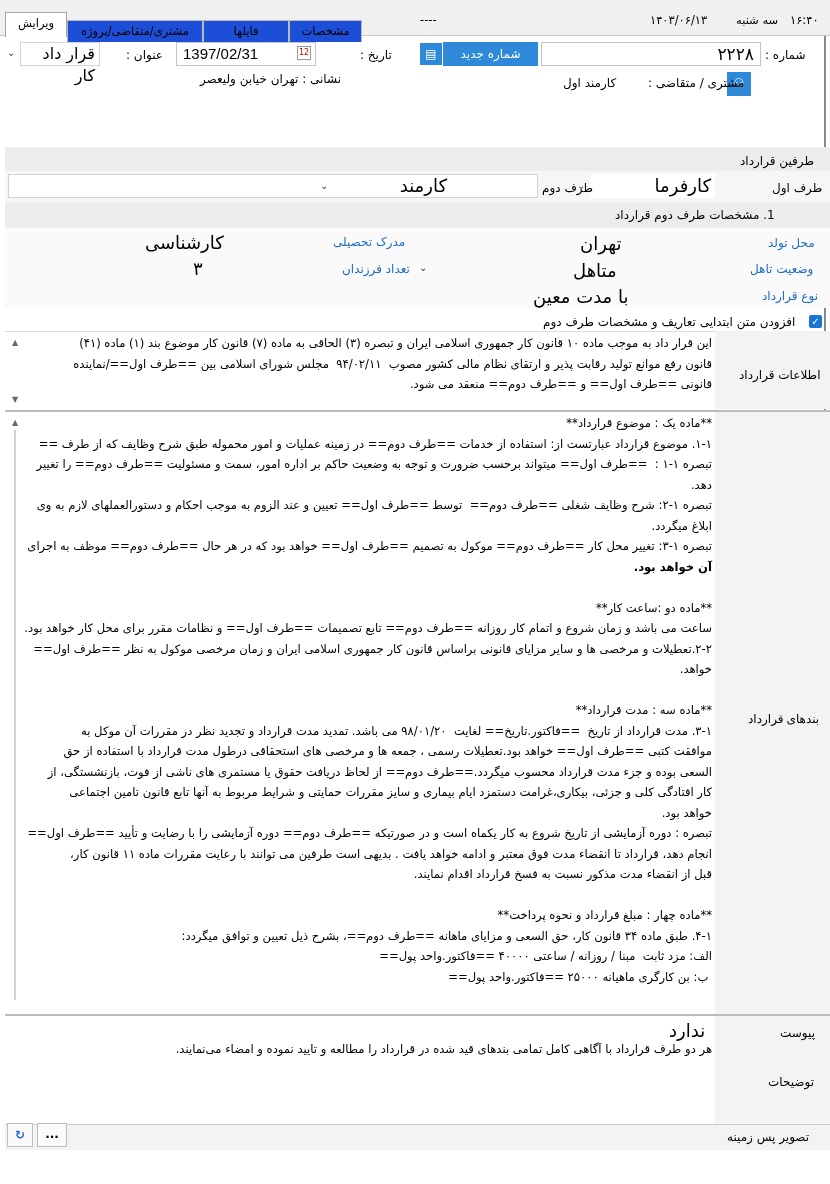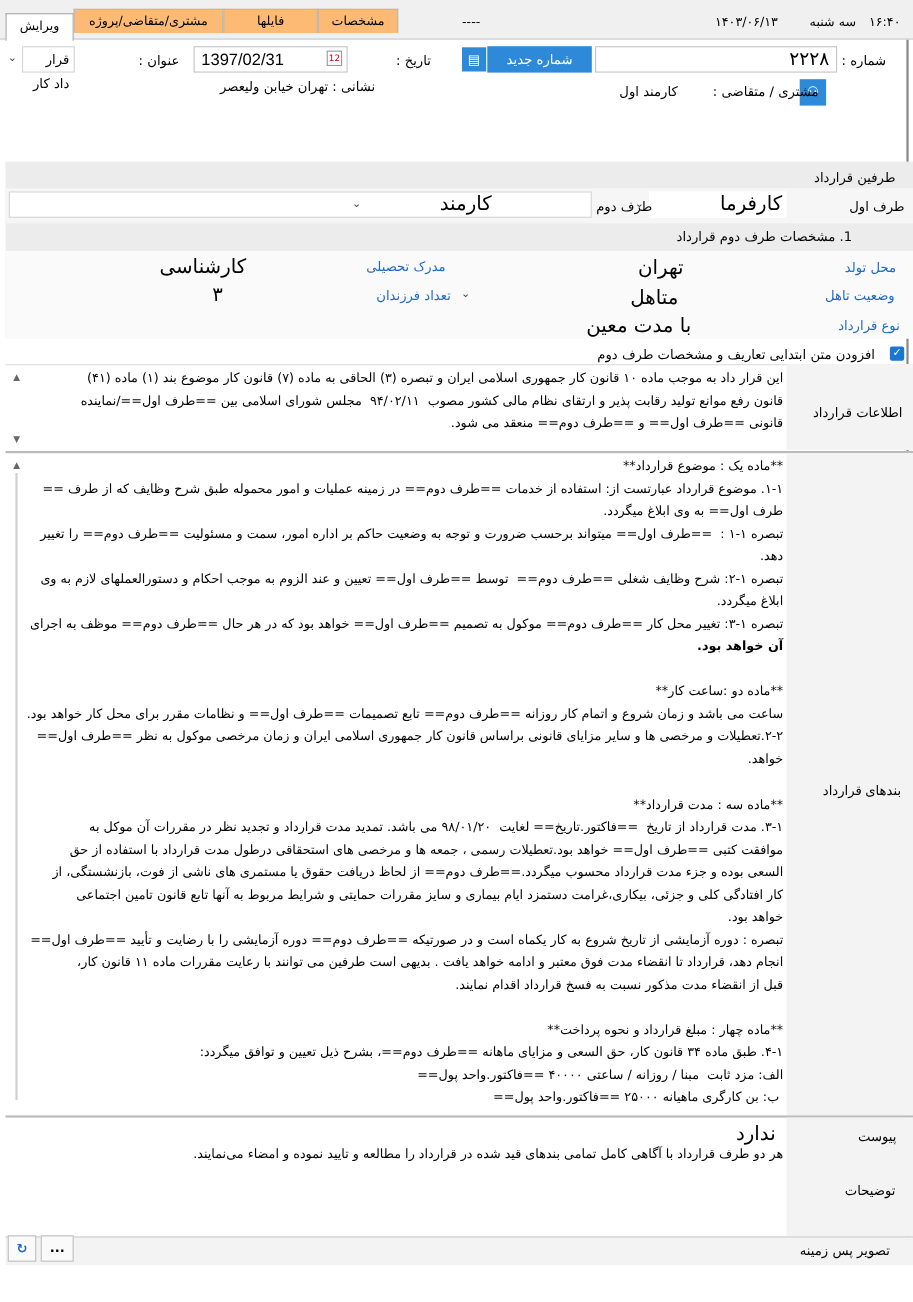--- a/index.html
+++ b/index.html
@@ -3,21 +3,21 @@
 <meta charset="utf-8">
 <style>
   * { box-sizing: border-box; margin: 0; padding: 0; }
   html, body { width: 830px; height: 1184px; overflow: hidden; background: #ffffff; }
   body { font-family: "DejaVu Sans", sans-serif; font-size: 12px; color: #000; position: relative; }
   .rtl { direction: rtl; }
   .abs { position: absolute; }
 
   
   .topbar { position: absolute; left: 0; top: 0; width: 830px; height: 36px; background: #f0f0f0; border-bottom: 1px solid #c8c8c8; }
-  .tab { position: absolute; top: 8px; height: 22px; border: 1px solid #b9b9b9; border-bottom: none; background: #fdba74; font-size: 11.5px; text-align: center; line-height: 20px; cursor: pointer; }
+  .tab { position: absolute; top: 20px; height: 22px; border: 1px solid #b9b9b9; border-bottom: none; background: #1d4ed8; font-size: 11.5px; text-align: center; line-height: 20px; cursor: pointer; }
   .tab.active { background: #fff; top: 12px; height: 25px; border-color: #a5a5a5; }
   .status-text { position: absolute; top: 13px; font-size: 11.5px; }
 
   
   .field-label { position: absolute; font-size: 12px; }
   .input-box { position: absolute; border: 1px solid #c4c4c4; background: #fff; height: 24px; font-size: 15px; line-height: 22px; padding: 0 6px; }
   .btn-blue { position: absolute; background: #2e8ad8; color: #fff; height: 24px; line-height: 24px; text-align: center; font-size: 12px; cursor: pointer; }
   .icon-btn { position: absolute; width: 22px; height: 22px; background: #2e8ad8; color: #fff; font-size: 12px; text-align: center; line-height: 22px; }
 
   .section-gray { position: absolute; left: 5px; width: 825px; background: #ececec; }
@@ -58,21 +58,21 @@
 <div class="btn-blue rtl" style="left:443px;top:42px;width:95px;">شماره جدید</div>
 <div class="icon-btn" style="left:420px;top:43px;">▤</div>
 
 <div class="field-label rtl" style="left:360px;top:48px;">تاریخ :</div>
 <div class="input-box" style="left:176px;top:42px;width:140px;">
   <span style="font-family:'Liberation Sans',sans-serif;font-size:15px;">1397/02/31</span>
 </div>
 <div class="abs" style="left:297px;top:46px;width:14px;height:14px;border:1px solid #999;background:#fff;font-size:8px;text-align:center;color:#c00;line-height:12px;">12</div>
 
 <div class="field-label rtl" style="left:126px;top:48px;">عنوان :</div>
-<div class="combo rtl" style="left:20px;top:42px;width:48px;font-size:12px;line-height:22px;padding:0 4px;">
+<div class="combo rtl" style="left:20px;top:42px;width:80px;font-size:16px;line-height:22px;padding:0 4px;">
   <span>قرار داد کار</span>
 </div>
 <div class="combo-chev" style="left:7px;top:47px;">⌄</div>
 
 <div class="icon-btn" style="left:727px;top:72px;width:24px;height:24px;">⚇</div>
 <div class="field-label rtl" style="left:648px;top:76px;">مشتری / متقاضی :</div>
 <div class="field-label rtl" style="left:563px;top:76px;">کارمند اول</div>
 <div class="field-label rtl" style="left:200px;top:72px;">نشانی : تهران خیابن ولیعصر</div>
 
 <div class="section-gray" style="top:147px;height:160px;"></div>
@@ -121,21 +121,20 @@
 
 <div class="abs" style="left:5px;top:410px;width:825px;height:604px;background:#fff;border-top:2px solid #bbb;"></div>
 <div class="abs" style="left:715px;top:412px;width:115px;height:602px;background:#f3f3f3;"></div>
 <div class="row-field rtl" style="left:748px;top:712px;font-family:Liberation Serif, serif;">بندهای قرارداد</div>
 <div class="abs" style="left:14px;top:430px;width:2px;height:570px;background:#cfcfcf;"></div>
 <div class="scroll-arrow" style="left:12px;top:418px;">▲</div>
 
 <div class="abs rtl" style="left:22px;top:413px;width:690px;">
   <div class="panel-text" style="position:relative;">**ماده یک : موضوع قرارداد**</div>
   <div class="panel-text" style="position:relative;">۱-۱. موضوع قرارداد عبارتست از: استفاده از خدمات ==طرف دوم== در زمینه عملیات و امور محموله طبق شرح وظایف که از طرف ==</div>
-  <div class="panel-text" style="position:relative;">طرف اول== به وی ابلاغ میگردد.</div>
   <div class="panel-text" style="position:relative;">تبصره ۱-۱ :  ==طرف اول== میتواند برحسب ضرورت و توجه به وضعیت حاکم بر اداره امور، سمت و مسئولیت ==طرف دوم== را تغییر</div>
   <div class="panel-text" style="position:relative;">دهد.</div>
   <div class="panel-text" style="position:relative;">تبصره ۱-۲: شرح وظایف شغلی ==طرف دوم==  توسط ==طرف اول== تعیین و عند الزوم به موجب احکام و دستورالعملهای لازم به وی</div>
   <div class="panel-text" style="position:relative;">ابلاغ میگردد.</div>
   <div class="panel-text" style="position:relative;">تبصره ۱-۳: تغییر محل کار ==طرف دوم== موکول به تصمیم ==طرف اول== خواهد بود که در هر حال ==طرف دوم== موظف به اجرای</div>
   <div class="panel-text" style="position:relative;font-weight:bold;">آن خواهد بود.</div>
   <div class="panel-text" style="position:relative;height:20.5px;"></div>
   <div class="panel-text" style="position:relative;">**ماده دو :ساعت کار**</div>
   <div class="panel-text" style="position:relative;">ساعت می باشد و زمان شروع و اتمام کار روزانه ==طرف دوم== تابع تصمیمات ==طرف اول== و نظامات مقرر برای محل کار خواهد بود.</div>
   <div class="panel-text" style="position:relative;">۲-۲.تعطیلات و مرخصی ها و سایر مزایای قانونی براساس قانون کار جمهوری اسلامی ایران و زمان مرخصی موکول به نظر ==طرف اول==</div>

